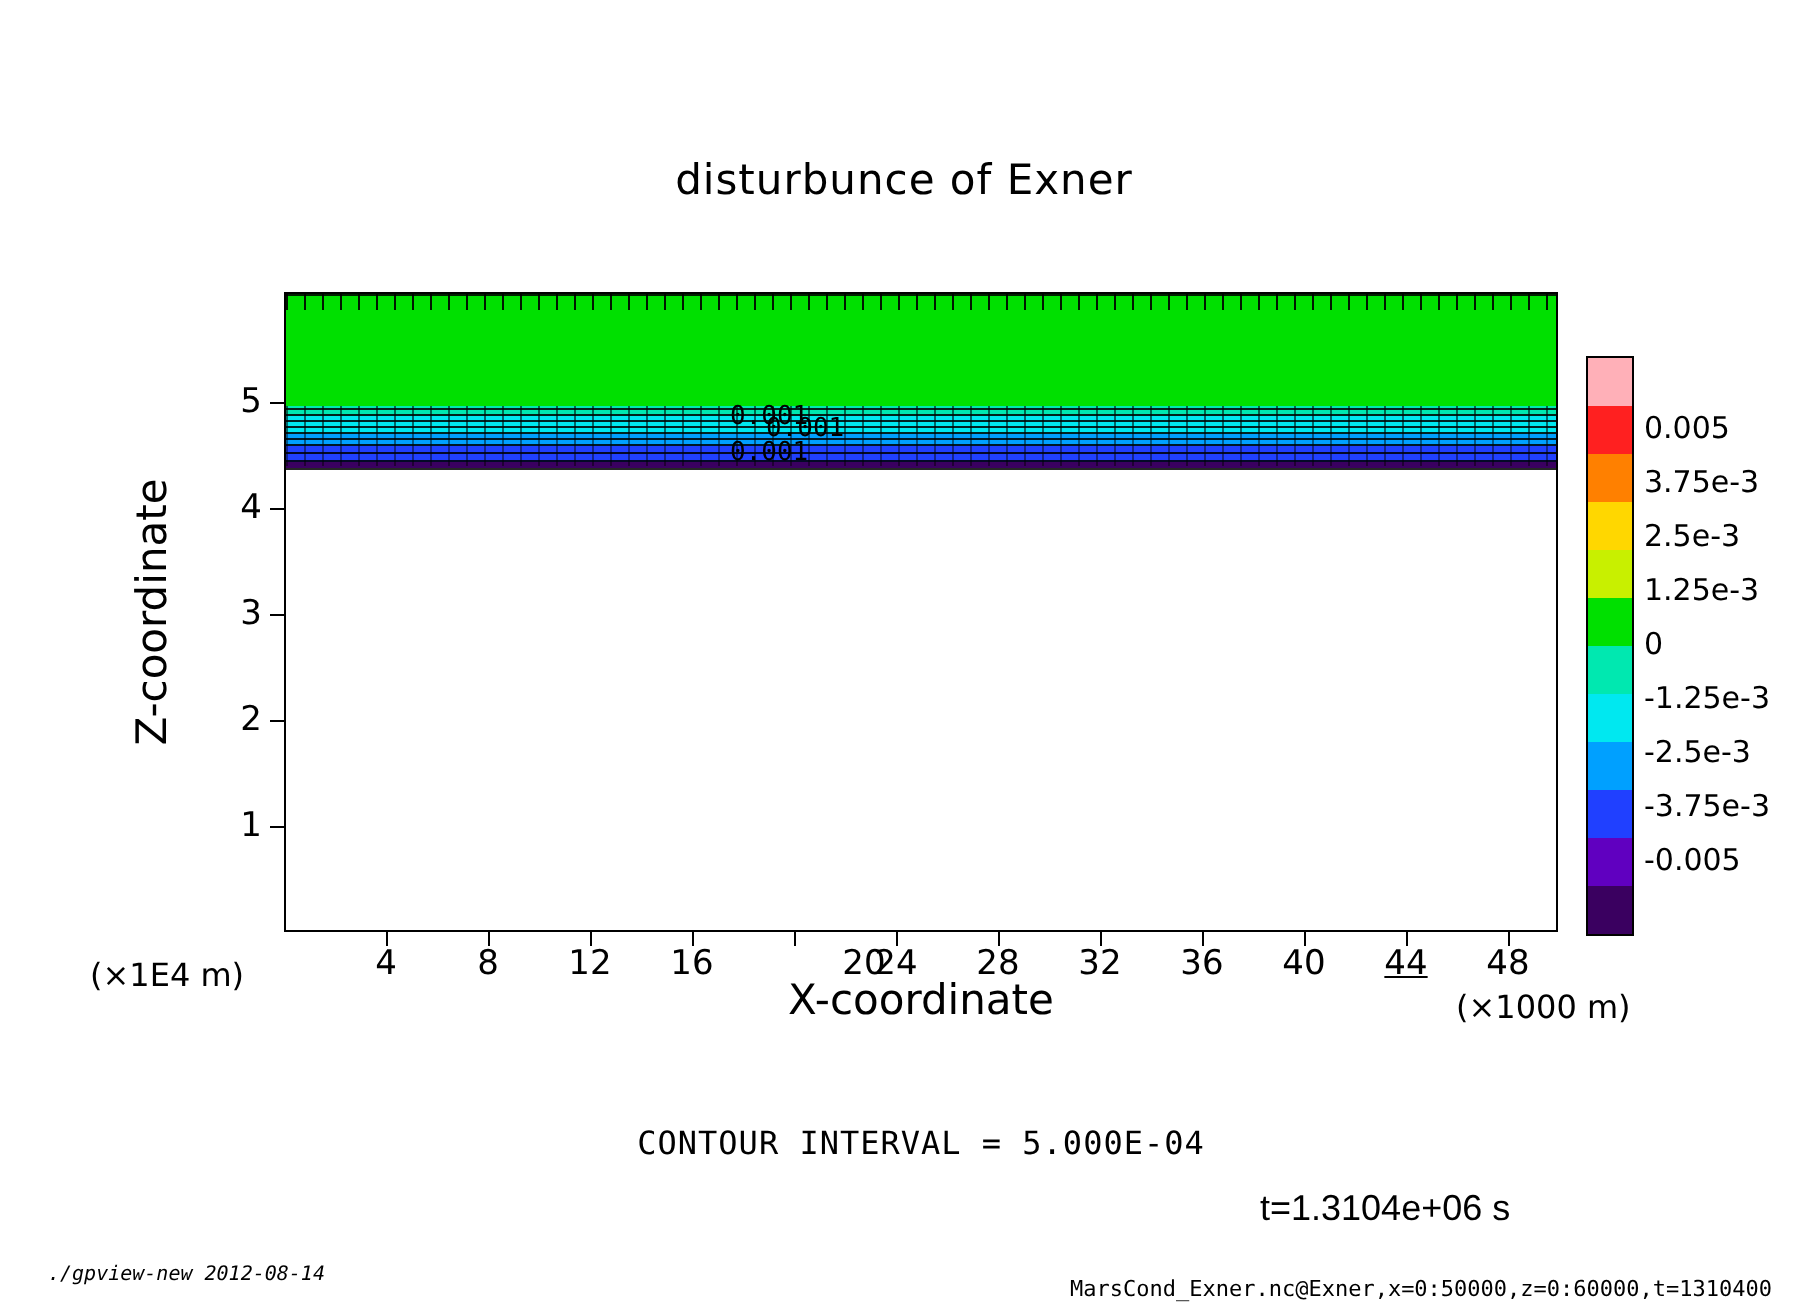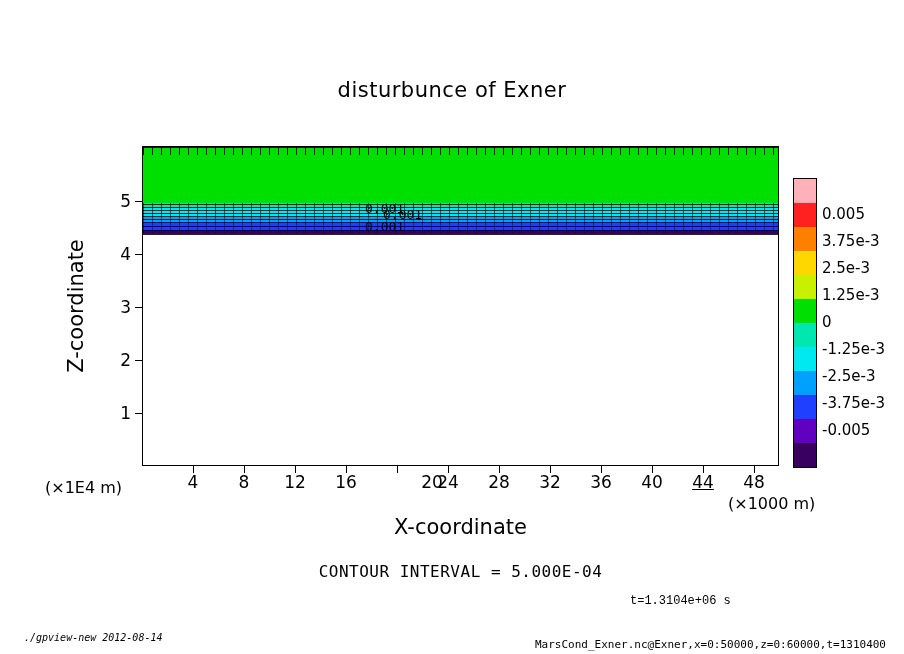--- a/index.html
+++ b/index.html
@@ -101,21 +101,21 @@
     left: 76px;
     top: 306px;
     font-size: 21px;
     transform: translate(-50%, -50%) rotate(-90deg);
     transform-origin: center center;
   }
   #xlabel-title {
     position: absolute;
     left: 142px;
     width: 637px;
-    top: 515px;
+    top: 488px;
     text-align: center;
     font-size: 21px;
   }
   #yunit {
     position: absolute;
     left: 45px;
     top: 478px;
     font-size: 16px;
   }
   #xunit {
@@ -131,22 +131,22 @@
     top: 562px;
     text-align: center;
     font-size: 16px;
     font-family: "DejaVu Sans Mono", monospace;
     letter-spacing: 0.5px;
   }
   #time-text {
     position: absolute;
     left: 630px;
     top: 594px;
-    font-size: 12px;
-    font-family: Liberation Mono, monospace;
+    font-size: 18px;
+    font-family: Liberation Sans, sans-serif;
   }
   #footer-left {
     position: absolute;
     left: 24px;
     top: 632px;
     font-size: 10px;
     font-family: "DejaVu Sans Mono", monospace;
     font-style: italic;
   }
   #footer-right {

